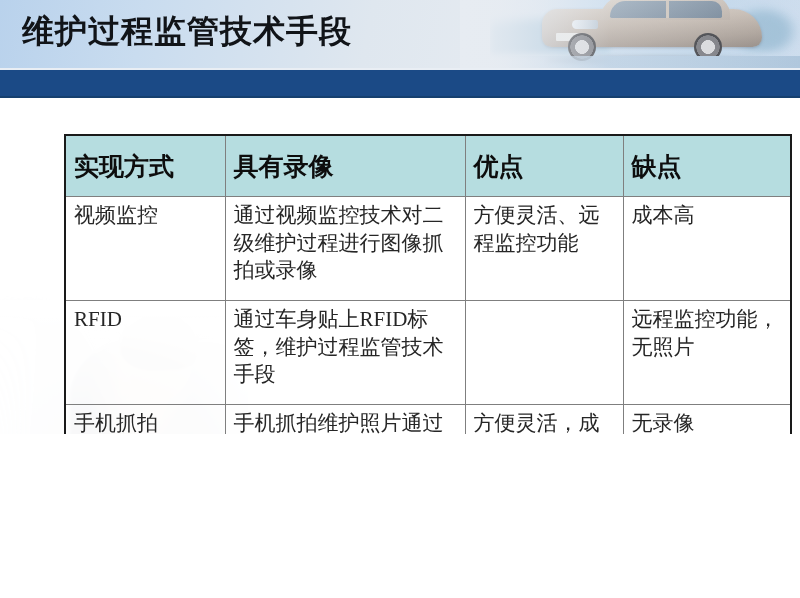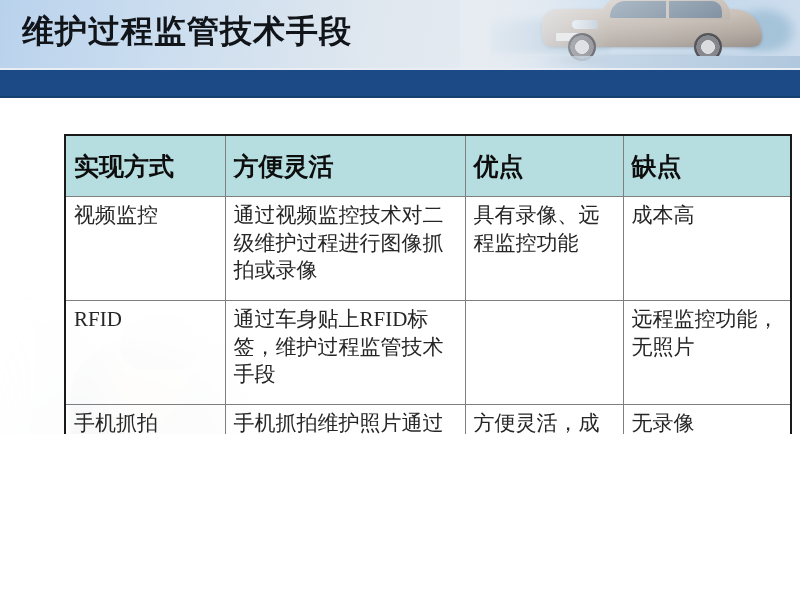--- a/index.html
+++ b/index.html
@@ -321,30 +321,30 @@
     <table class="tbl">
       <colgroup>
         <col class="col-a">
           <col class="col-b">
           <col class="col-c">
           <col class="col-d">
       </colgroup>
       <thead>
         <tr>
           <th>实现方式</th>
-          <th>方便灵活</th>
+          <th>具有录像</th>
           <th>优点</th>
           <th>缺点</th>
         </tr>
       </thead>
       <tbody>
         <tr>
           <td class="cell-a">视频监控</td>
           <td>通过视频监控技术对二级维护过程进行图像抓拍或录像</td>
-          <td>具有录像、远程监控功能</td>
+          <td>方便灵活、远程监控功能</td>
           <td>成本高</td>
         </tr>
         <tr>
           <td class="cell-a">RFID</td>
           <td>通过车身贴上RFID标签，维护过程监管技术手段</td>
           <td></td>
           <td>远程监控功能，无照片</td>
         </tr>
         <tr>
           <td class="cell-a">手机抓拍</td>

